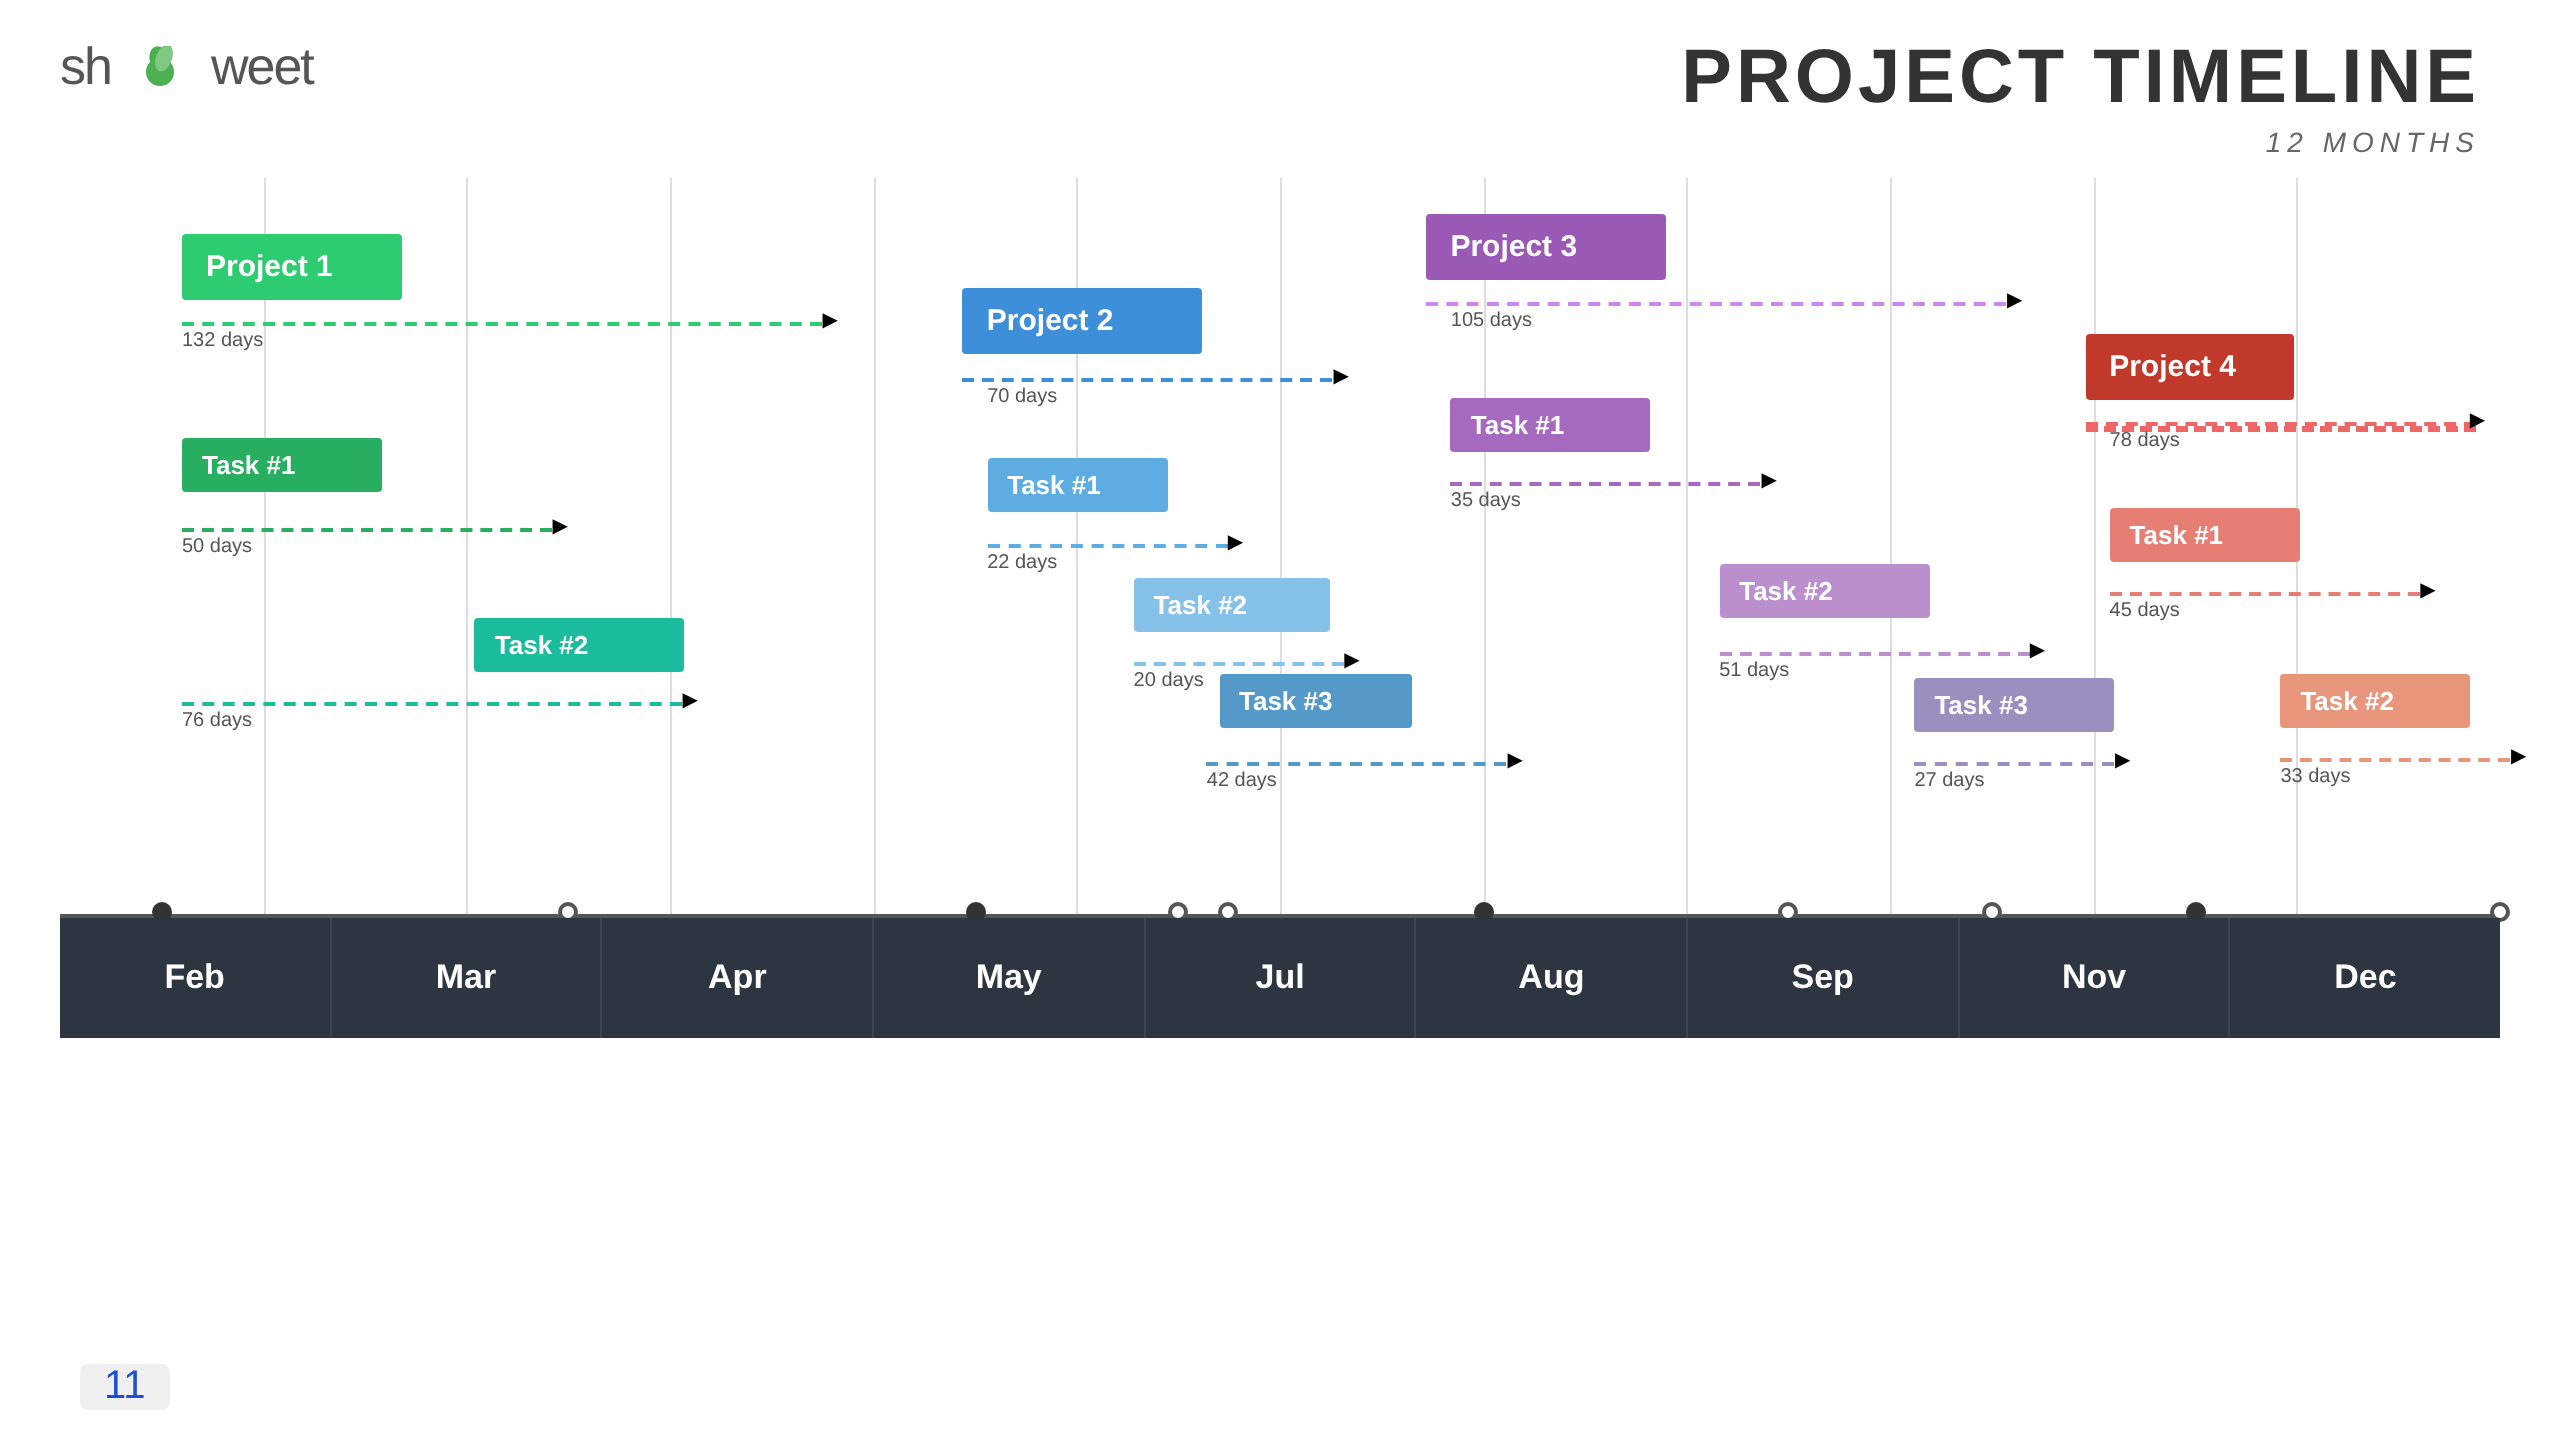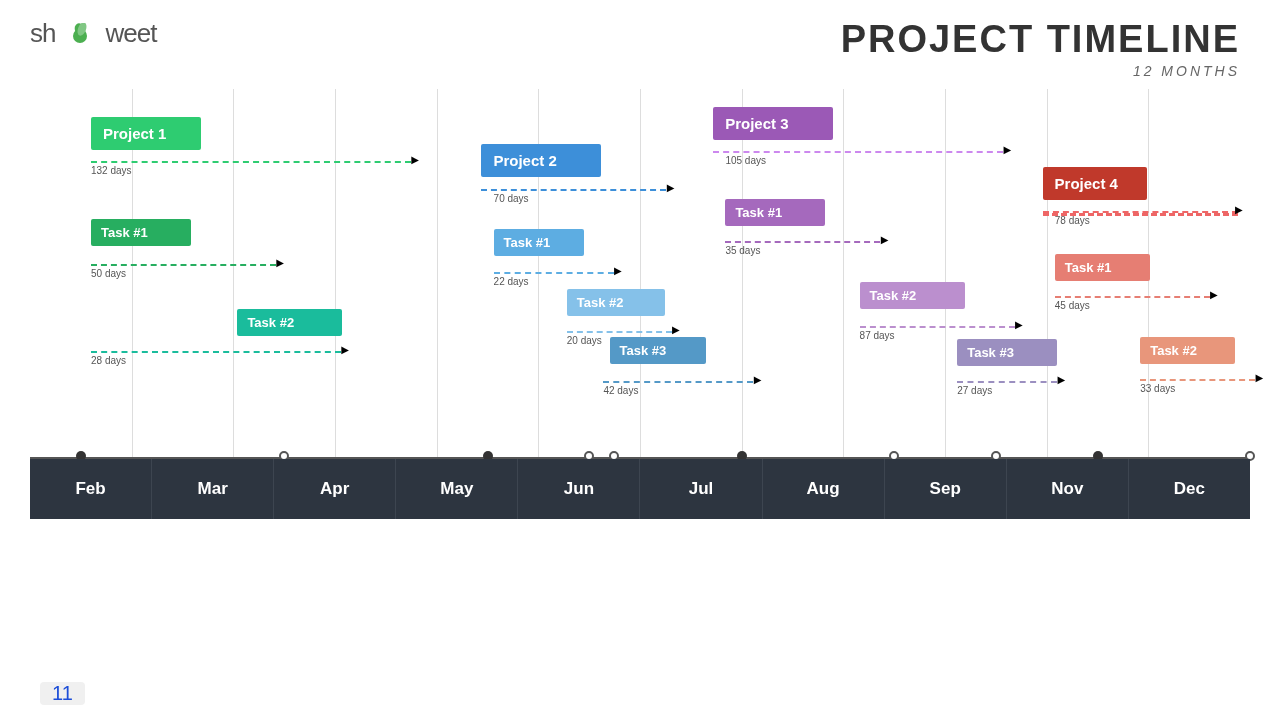--- a/index.html
+++ b/index.html
@@ -239,21 +239,21 @@
   <div class="task-box" style="left:5%;top:130px;width:100px;background:#27ae60;">
     <span>Task #1</span>
   </div>
   <div class="arrow-line" style="left:5%;top:175px;width:185px;border-color:#27ae60;"></div>
   <div class="days-label" style="left:5%;top:179px;">50 days</div>
 
   <div class="task-box" style="left:17%;top:220px;width:105px;background:#1abc9c;">
     <span>Task #2</span>
   </div>
   <div class="arrow-line" style="left:5%;top:262px;width:250px;border-color:#1abc9c;"></div>
-  <div class="days-label" style="left:5%;top:266px;">28 days</div>
+  <div class="days-label" style="left:5%;top:266px;">76 days</div>
 
   <div class="project-box" style="left:37%;top:55px;width:120px;background:#3d8fd9;">
     <span>Project 2</span>
   </div>
   <div class="arrow-line" style="left:37%;top:100px;width:185px;border-color:#3d8fd9;"></div>
   <div class="days-label" style="left:38%;top:104px;">70 days</div>
 
   <div class="task-box" style="left:38%;top:140px;width:90px;background:#5dade2;">
     <span>Task #1</span>
   </div>
@@ -281,21 +281,21 @@
   <div class="task-box" style="left:57%;top:110px;width:100px;background:#a569bd;">
     <span>Task #1</span>
   </div>
   <div class="arrow-line" style="left:57%;top:152px;width:155px;border-color:#a569bd;"></div>
   <div class="days-label" style="left:57%;top:156px;">35 days</div>
 
   <div class="task-box" style="left:68%;top:193px;width:105px;background:#bb8fce;">
     <span>Task #2</span>
   </div>
   <div class="arrow-line" style="left:68%;top:237px;width:155px;border-color:#bb8fce;"></div>
-  <div class="days-label" style="left:68%;top:241px;">87 days</div>
+  <div class="days-label" style="left:68%;top:241px;">51 days</div>
 
   <div class="task-box" style="left:76%;top:250px;width:100px;background:#9b8fc0;">
     <span>Task #3</span>
   </div>
   <div class="arrow-line" style="left:76%;top:292px;width:100px;border-color:#9b8fc0;"></div>
   <div class="days-label" style="left:76%;top:296px;">27 days</div>
 
   <div class="project-box" style="left:83%;top:78px;width:104px;background:#c0392b;">
     <span>Project 4</span>
   </div>
@@ -312,21 +312,20 @@
     <span>Task #2</span>
   </div>
   <div class="arrow-line" style="left:91%;top:290px;width:115px;border-color:#e8967b;"></div>
   <div class="days-label" style="left:91%;top:294px;">33 days</div>
 
   <div id="month-bar">
     <div class="month-cell">Feb</div>
     <div class="month-cell">Mar</div>
     <div class="month-cell">Apr</div>
     <div class="month-cell">May</div>
-    <div class="month-cell">Jun</div>
     <div class="month-cell">Jul</div>
     <div class="month-cell">Aug</div>
     <div class="month-cell">Sep</div>
     <div class="month-cell">Nov</div>
     <div class="month-cell">Dec</div>
   </div>
 </div>
 
 <div id="page-num">11</div>
 

